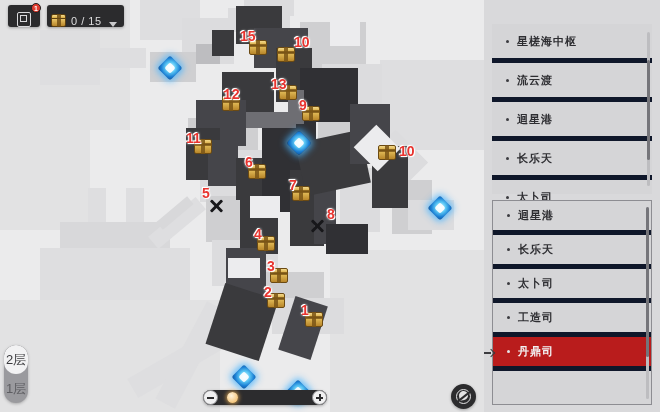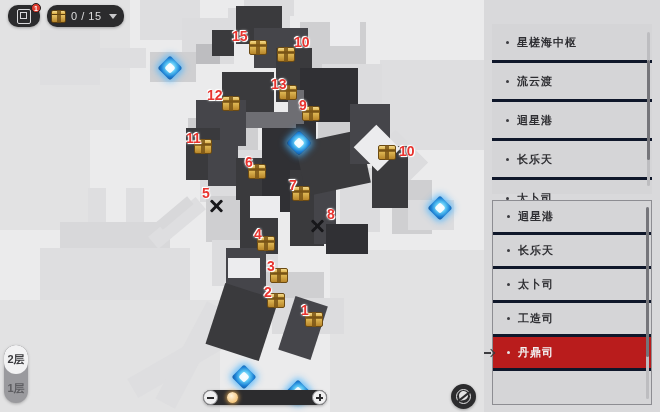--- a/index.html
+++ b/index.html
@@ -73,21 +73,21 @@
     box-shadow:0 0 7px 2px rgba(70,180,255,.85);
   }
   .anchor .core{
     position:absolute;left:-4px;top:-4px;width:8px;height:8px;
     background:#ffffff;transform:rotate(45deg);border-radius:2px;opacity:.9;
   }
 
   
   #hud-topleft{position:absolute;left:8px;top:5px;display:flex;align-items:center;gap:7px;}
   .pill{
-    height:22px;border-radius:10px;background:#2b2b2d;display:flex;align-items:center;
+    height:22px;border-radius:3px;background:#2b2b2d;display:flex;align-items:flex-end;
     box-shadow:0 1px 3px rgba(0,0,0,.3);
   }
   #notes-btn{position:relative;width:32px;justify-content:center;}
   #notes-btn .bk{
     width:12px;height:13px;border:1.6px solid #d9d9dc;border-radius:2px;position:relative;
   }
   #notes-btn .bk:before{
     content:"";position:absolute;left:2px;top:2px;width:5px;height:5px;
     border:1.4px solid #d9d9dc;
   }
@@ -109,21 +109,21 @@
     border-top:5px solid #c9c9cb;margin-left:2px;
   }
 
   
   #floor-sel{
     position:absolute;left:4px;top:345px;width:24px;border-radius:12px;
     background:#9a9a9e;overflow:hidden;box-shadow:0 1px 3px rgba(0,0,0,.25);
   }
   .floor{
     height:29px;display:flex;align-items:center;justify-content:center;
-    font-size:11px;color:#5d5d61;font-weight:bold;
+    font-size:13px;color:#5d5d61;font-weight:normal;
   }
   .floor.active{background:#f2f2f3;color:#3a3a3d;border-radius:12px;}
 
   
   #zoom-bar{
     position:absolute;left:203px;top:390px;width:124px;height:15px;
     border-radius:8px;background:#2c2c2e;display:flex;align-items:center;
     box-shadow:0 1px 3px rgba(0,0,0,.3);
   }
   .zbtn{
@@ -177,21 +177,21 @@
     border-top:1.6px solid #efefef;border-right:1.6px solid #efefef;
     transform:rotate(45deg);
   }
 
   .list-box{position:absolute;left:8px;width:160px;background:#d5d5d7;}
   #list-top{top:24px;height:170px;}
   #list-bottom{top:200px;height:205px;border:1.5px solid #8d8d92;box-sizing:border-box;}
 
   .li{
     height:39px;display:flex;align-items:center;padding-left:14px;
-    border-bottom:3px solid #0f172a;box-sizing:border-box;position:relative;
+    border-bottom:5px solid #0f172a;box-sizing:border-box;position:relative;
   }
   #list-bottom .li{height:34px;}
   .li .dot{
     width:3px;height:3px;background:#3c3c40;border-radius:50%;margin-right:8px;flex:0 0 auto;
   }
   .li .lbl{font-size:11px;color:#2e2e32;font-weight:bold;letter-spacing:1px;}
   .li.selected{background:#b91c1c;}
   .li.selected .lbl{color:#f2f2f3;}
   .li.selected .dot{background:#e4e4e6;}
   .li.selected:before{
@@ -397,21 +397,21 @@
     <div class="num" style="left:186px;top:131px;">11</div>
 
     <div class="marker" style="left:231px;top:104px;">
         <div class="chest">
           <div class="lid"></div>
           <div class="body"></div>
           <div class="hband"></div>
           <div class="band"></div>
         </div>
       </div>
-    <div class="num" style="left:207px;top:88px;">12</div>
+    <div class="num" style="left:223px;top:88px;font-family:Liberation Mono, monospace;">12</div>
 
     <div class="marker" style="left:288px;top:93px;">
         <div class="chest">
           <div class="lid"></div>
           <div class="body"></div>
           <div class="hband"></div>
           <div class="band"></div>
         </div>
       </div>
     <div class="num" style="left:271px;top:77px;">13</div>
@@ -427,21 +427,21 @@
     <div class="num" style="left:294px;top:35px;">10</div>
 
     <div class="marker" style="left:258px;top:48px;">
         <div class="chest">
           <div class="lid"></div>
           <div class="body"></div>
           <div class="hband"></div>
           <div class="band"></div>
         </div>
       </div>
-    <div class="num" style="left:232px;top:29px;">15</div>
+    <div class="num" style="left:240px;top:29px;">15</div>
 
     <div class="marker" style="left:216px;top:206px;">
         <div class="xmark"></div>
       </div>
     <div class="num" style="left:202px;top:186px;">5</div>
 
     <div class="marker" style="left:317px;top:226px;">
         <div class="xmark"></div>
       </div>
     <div class="num" style="left:327px;top:207px;">8</div>

